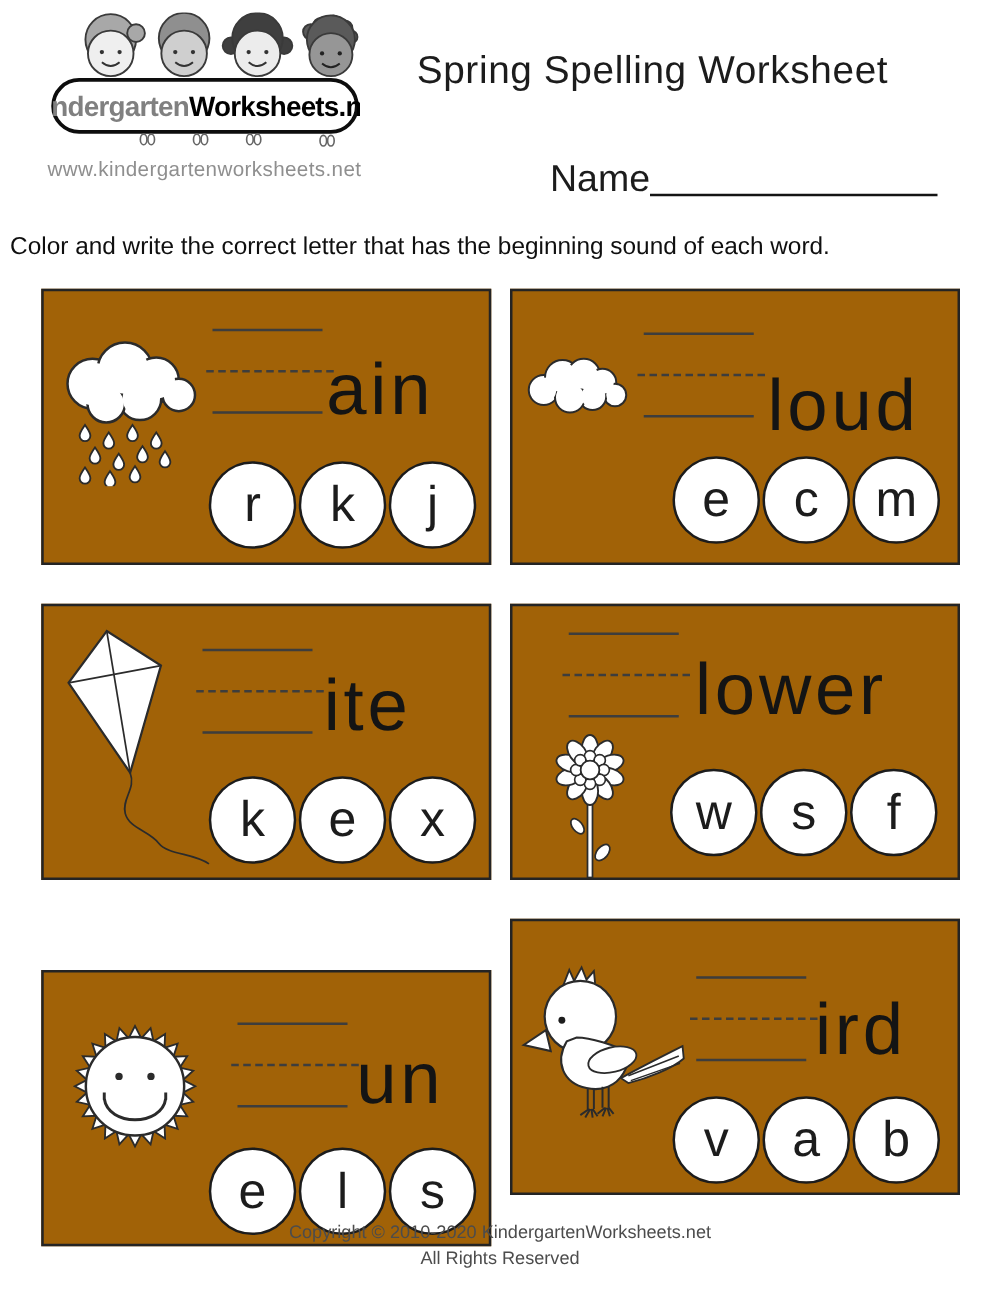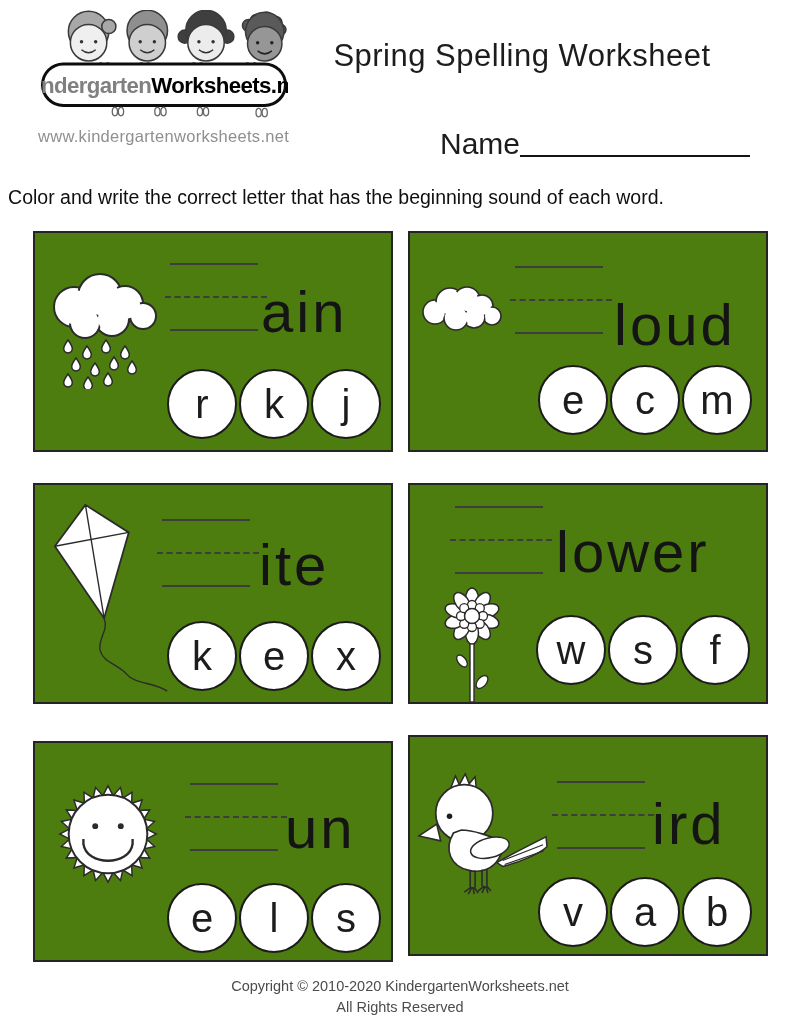--- a/index.html
+++ b/index.html
@@ -13,26 +13,26 @@
   #main-title{position:absolute;left:288px;top:38px;width:468px;text-align:center;
               font-size:31px;letter-spacing:.5px;color:#1c1c1c;}
   #name-row{position:absolute;left:440px;top:117px;width:310px;display:flex;align-items:flex-end;margin-top:10px;}
   #name-row .lbl{font-size:30px;color:#1c1c1c;}
   #name-row .nline{flex:1;border-bottom:2px solid #141414;height:1px;margin-bottom:4px;}
 
   #instructions{position:absolute;left:0;top:186px;width:672px;text-align:center;
                 font-size:19.5px;color:#0f0f0f;}
 
   
-  .card{position:absolute;width:356px;height:217px;border:2px solid #242424;background:#4d7c0f;}
+  .card{position:absolute;width:356px;height:217px;border:2px solid #242424;background:#a16207;}
   #card-rain  {left:33px; top:231px;}
   #card-cloud {left:408px;top:231px;}
   #card-kite  {left:33px; top:483px;text-decoration:underline;}
   #card-flower{left:408px;top:483px;}
-  #card-sun   {left:33px; top:741px;text-decoration:underline;}
+  #card-sun   {left:33px; top:776px;text-decoration:underline;}
   #card-bird  {left:408px;top:735px;}
 
   .pic{position:absolute;}
   .wlines{position:absolute;width:102px;height:70px;}
   .wline{position:absolute;height:0;border-top:2px solid #3d3d3d;}
   .wl-solid{left:5px;width:88px;}
   .wl-dash{left:0;width:102px;border-top-style:dashed;}
   .l1{top:0;} .l2{top:33px;} .l3{top:66px;}
 
   .word{position:absolute;font-size:58px;line-height:1;letter-spacing:3px;color:#141414;}

